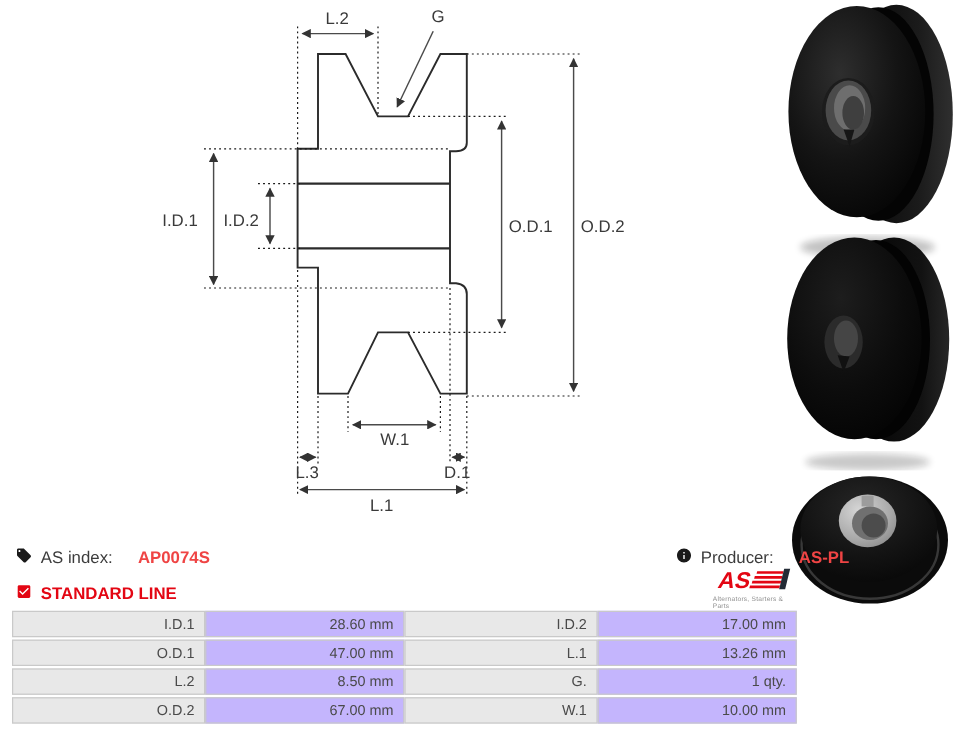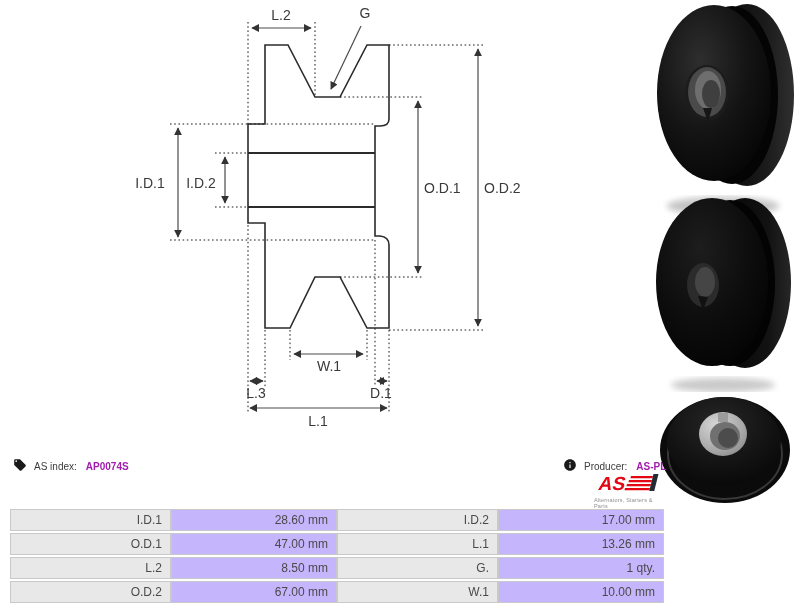--- a/index.html
+++ b/index.html
@@ -6,23 +6,23 @@
   .page{position:relative;width:800px;height:608px;background:#fff;overflow:hidden;
         font-family:"Liberation Sans",sans-serif;padding-left:43px;}
   .abs{position:absolute;}
   
   .outline{fill:none;stroke:#2b2b2b;stroke-width:1.6;stroke-linejoin:miter;}
   .bore{stroke:#2b2b2b;stroke-width:2;}
   .dot{stroke:#1a1a1a;stroke-width:1;stroke-dasharray:1.6 2.6;fill:none;}
   .dim{stroke:#4a4a4a;stroke-width:1.2;fill:none;}
   .dlabel{font-family:"Liberation Sans",sans-serif;font-size:14px;fill:#3a3a3a;}
   
-  .info-row{position:absolute;display:flex;align-items:flex-end;gap:7px;height:16px;
-            font-size:10px;color:#3c3c3c;white-space:nowrap;}
-  .info-row .val{font-weight:bold;color:#a21caf;margin-left:2px;}
+  .info-row{position:absolute;display:flex;align-items:flex-start;gap:7px;height:16px;
+            font-size:14px;color:#3c3c3c;white-space:nowrap;}
+  .info-row .val{font-weight:bold;color:#ef4444;margin-left:14px;}
   .red-bold{color:#e30613;font-weight:bold;}
   .icon{display:inline-flex;width:14px;height:14px;flex:0 0 14px;}
   .tagline{position:absolute;font-size:5.5px;color:#8f8f8f;letter-spacing:.2px;}
   
   .spec-table{position:absolute;left:10px;top:507px;border-collapse:separate;border-spacing:0 2px;}
   .spec-table td{border:1px solid #c9c9c9;height:20px;font-size:12px;color:#4a4a4a;
                  text-align:right;padding:0 8px 0 0;line-height:20px;}
   .spec-table td.lab{background:#e8e8e8;width:151px;}
   .spec-table td.val{background:#c4b5fd;width:156px;}
 </style>
@@ -163,20 +163,28 @@
   <div class="info-row" style="left:13px;top:456px">
     <span class="icon">
       <svg viewBox="0 0 24 24" width="14" height="14">
           <path fill="#1a1a1a" d="M21.41 11.58l-9-9C12.05 2.22 11.55 2 11 2H4c-1.1 0-2 .9-2 2v7c0 .55.22 1.05.59 1.42l9 9c.36.36.86.58 1.41.58.55 0 1.05-.22 1.41-.59l7-7c.37-.36.59-.86.59-1.41 0-.55-.23-1.06-.59-1.42zM5.5 7C4.67 7 4 6.33 4 5.5S4.67 4 5.5 4 7 4.67 7 5.5 6.33 7 5.5 7z"></path>
         </svg>
     </span>
     <span>AS index:</span>
     <span class="val">AP0074S</span>
   </div>
 
+  <div class="info-row" style="left:13px;top:486px">
+    <span class="icon">
+      <svg viewBox="0 0 24 24" width="14" height="14">
+          <path fill="#e30613" d="M19 3H5c-1.11 0-2 .9-2 2v14c0 1.1.89 2 2 2h14c1.11 0 2-.9 2-2V5c0-1.1-.89-2-2-2zm-9 14l-5-5 1.41-1.41L10 14.17l7.59-7.59L19 8l-9 9z"></path>
+        </svg>
+    </span>
+    <span class="red-bold">STANDARD LINE</span>
+  </div>
 
 
 
   <div class="info-row" style="left:563px;top:456px">
     <span class="icon">
       <svg viewBox="0 0 24 24" width="14" height="14">
           <path fill="#1a1a1a" d="M12 2C6.48 2 2 6.48 2 12s4.48 10 10 10 10-4.48 10-10S17.52 2 12 2zm1 15h-2v-6h2v6zm0-8h-2V7h2v2z"></path>
         </svg>
     </span>
     <span>Producer:</span>

